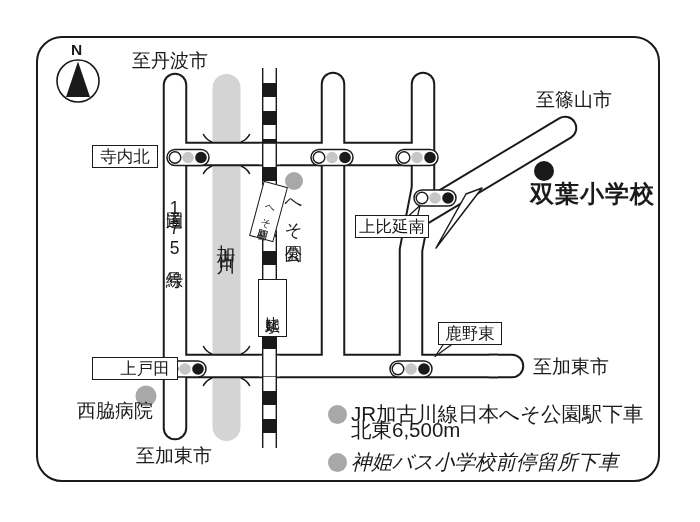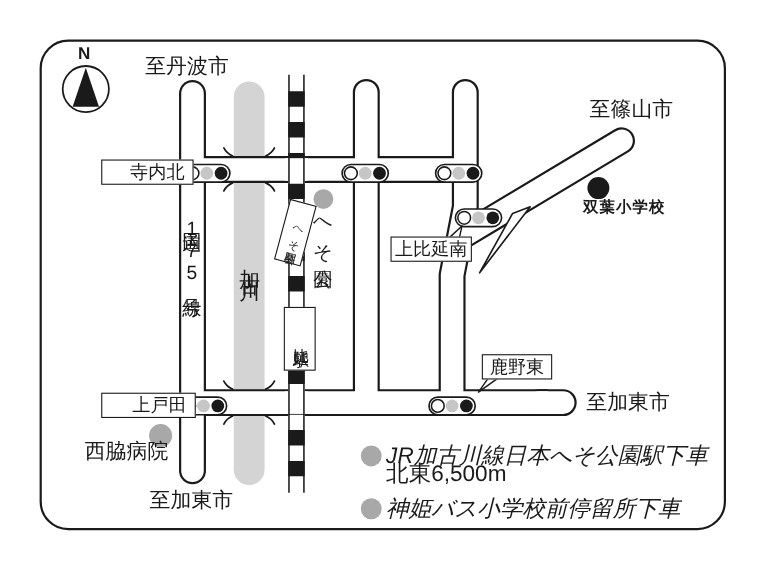--- a/index.html
+++ b/index.html
@@ -36,21 +36,21 @@
   }
   .vtext{
     position:absolute;writing-mode:vertical-rl;text-orientation:upright;
     white-space:nowrap;line-height:1.0;
   }
   .station-box{
     position:absolute;background:#ffffff;border:1.6px solid #1a1a1a;
     display:flex;align-items:center;justify-content:center;
   }
   .station-text{writing-mode:vertical-rl;text-orientation:upright;line-height:1.0;}
-  .school-name{font-size:14px;font-weight:bold;letter-spacing:1px;}
+  .school-name{font-size:24px;font-weight:bold;letter-spacing:1px;}
   .legend-row{position:absolute;display:flex;align-items:center;font-size:20.5px;}
   .legend-dot{
     display:inline-block;width:19px;height:19px;border-radius:50%;
     background:#a8a8a8;margin-right:4px;flex:0 0 auto;
   }
   .compass-n{position:absolute;font-size:15.5px;font-weight:bold;}
 </style>
 </head>
 <body>
 
@@ -154,40 +154,40 @@
 
   <div class="border-frame"></div>
 
   <div class="compass-n" style="left:71px;top:41px;">N</div>
 
   <div class="lbl f19" style="left:536px;top:90px;">至篠山市</div>
   <div class="lbl f19" style="left:132px;top:51px;">至丹波市</div>
   <div class="lbl f19" style="left:533px;top:357px;">至加東市</div>
   <div class="lbl f19" style="left:136px;top:446px;">至加東市</div>
 
-  <div class="boxlbl" style="left:92px;top:145px;width:64px;height:21px;padding-left:18px;">寺内北</div>
+  <div class="boxlbl" style="left:92px;top:145px;width:64px;height:21px;">寺内北</div>
   <div class="boxlbl" style="left:355px;top:215px;width:72px;height:21px;">上比延南</div>
   <div class="boxlbl" style="left:438px;top:322px;width:62px;height:21px;">鹿野東</div>
   <div class="boxlbl" style="left:92px;top:357px;width:64px;height:21px;padding-left:20px;">上戸田</div>
 
   <div class="vtext" style="left:165px;top:198px;font-size:17.5px;">国道175号線</div>
   <div class="vtext" style="left:217px;top:229px;font-size:19px;letter-spacing:5.5px;">加古川</div>
   <div class="vtext" style="left:284px;top:189px;font-size:17.5px;letter-spacing:1px;">へそ公園</div>
 
   <div class="station-box" style="left:255.5px;top:183px;width:23px;height:55px;transform:rotate(15deg);">
     <span class="station-text" style="font-size:10px;">へそ公園駅</span>
   </div>
   <div class="station-box" style="left:258px;top:279px;width:27px;height:56px;">
     <span class="station-text" style="font-size:14.5px;letter-spacing:2px;">比延駅</span>
   </div>
 
   <div class="lbl school-name" style="left:530px;top:181px;">双葉小学校</div>
   <div class="lbl f19" style="left:77px;top:401px;">西脇病院</div>
 
-  <div class="legend-row" style="left:328px;top:400px;font-style:italic;">
+  <div class="legend-row" style="left:328px;top:400px;">
     <span class="legend-dot"></span>
     <span>JR加古川線日本へそ公園駅下車</span>
   </div>
   <div class="legend-row" style="left:351px;top:416px;">
     <span>北東6,500m</span>
   </div>
   <div class="legend-row" style="left:328px;top:448px;font-style:italic;">
     <span class="legend-dot"></span>
     <span>神姫バス小学校前停留所下車</span>
   </div>

